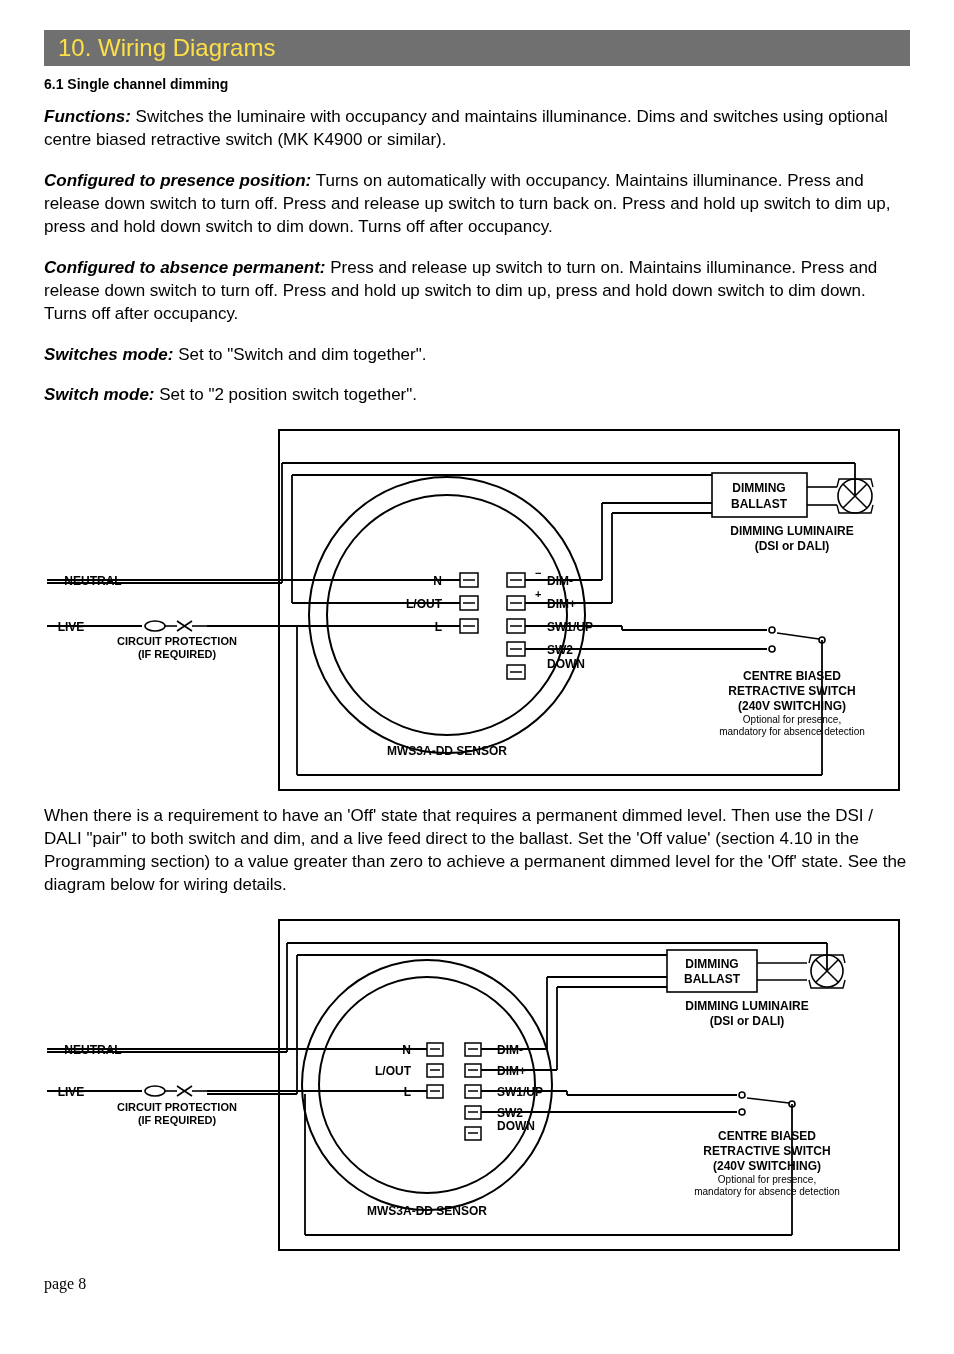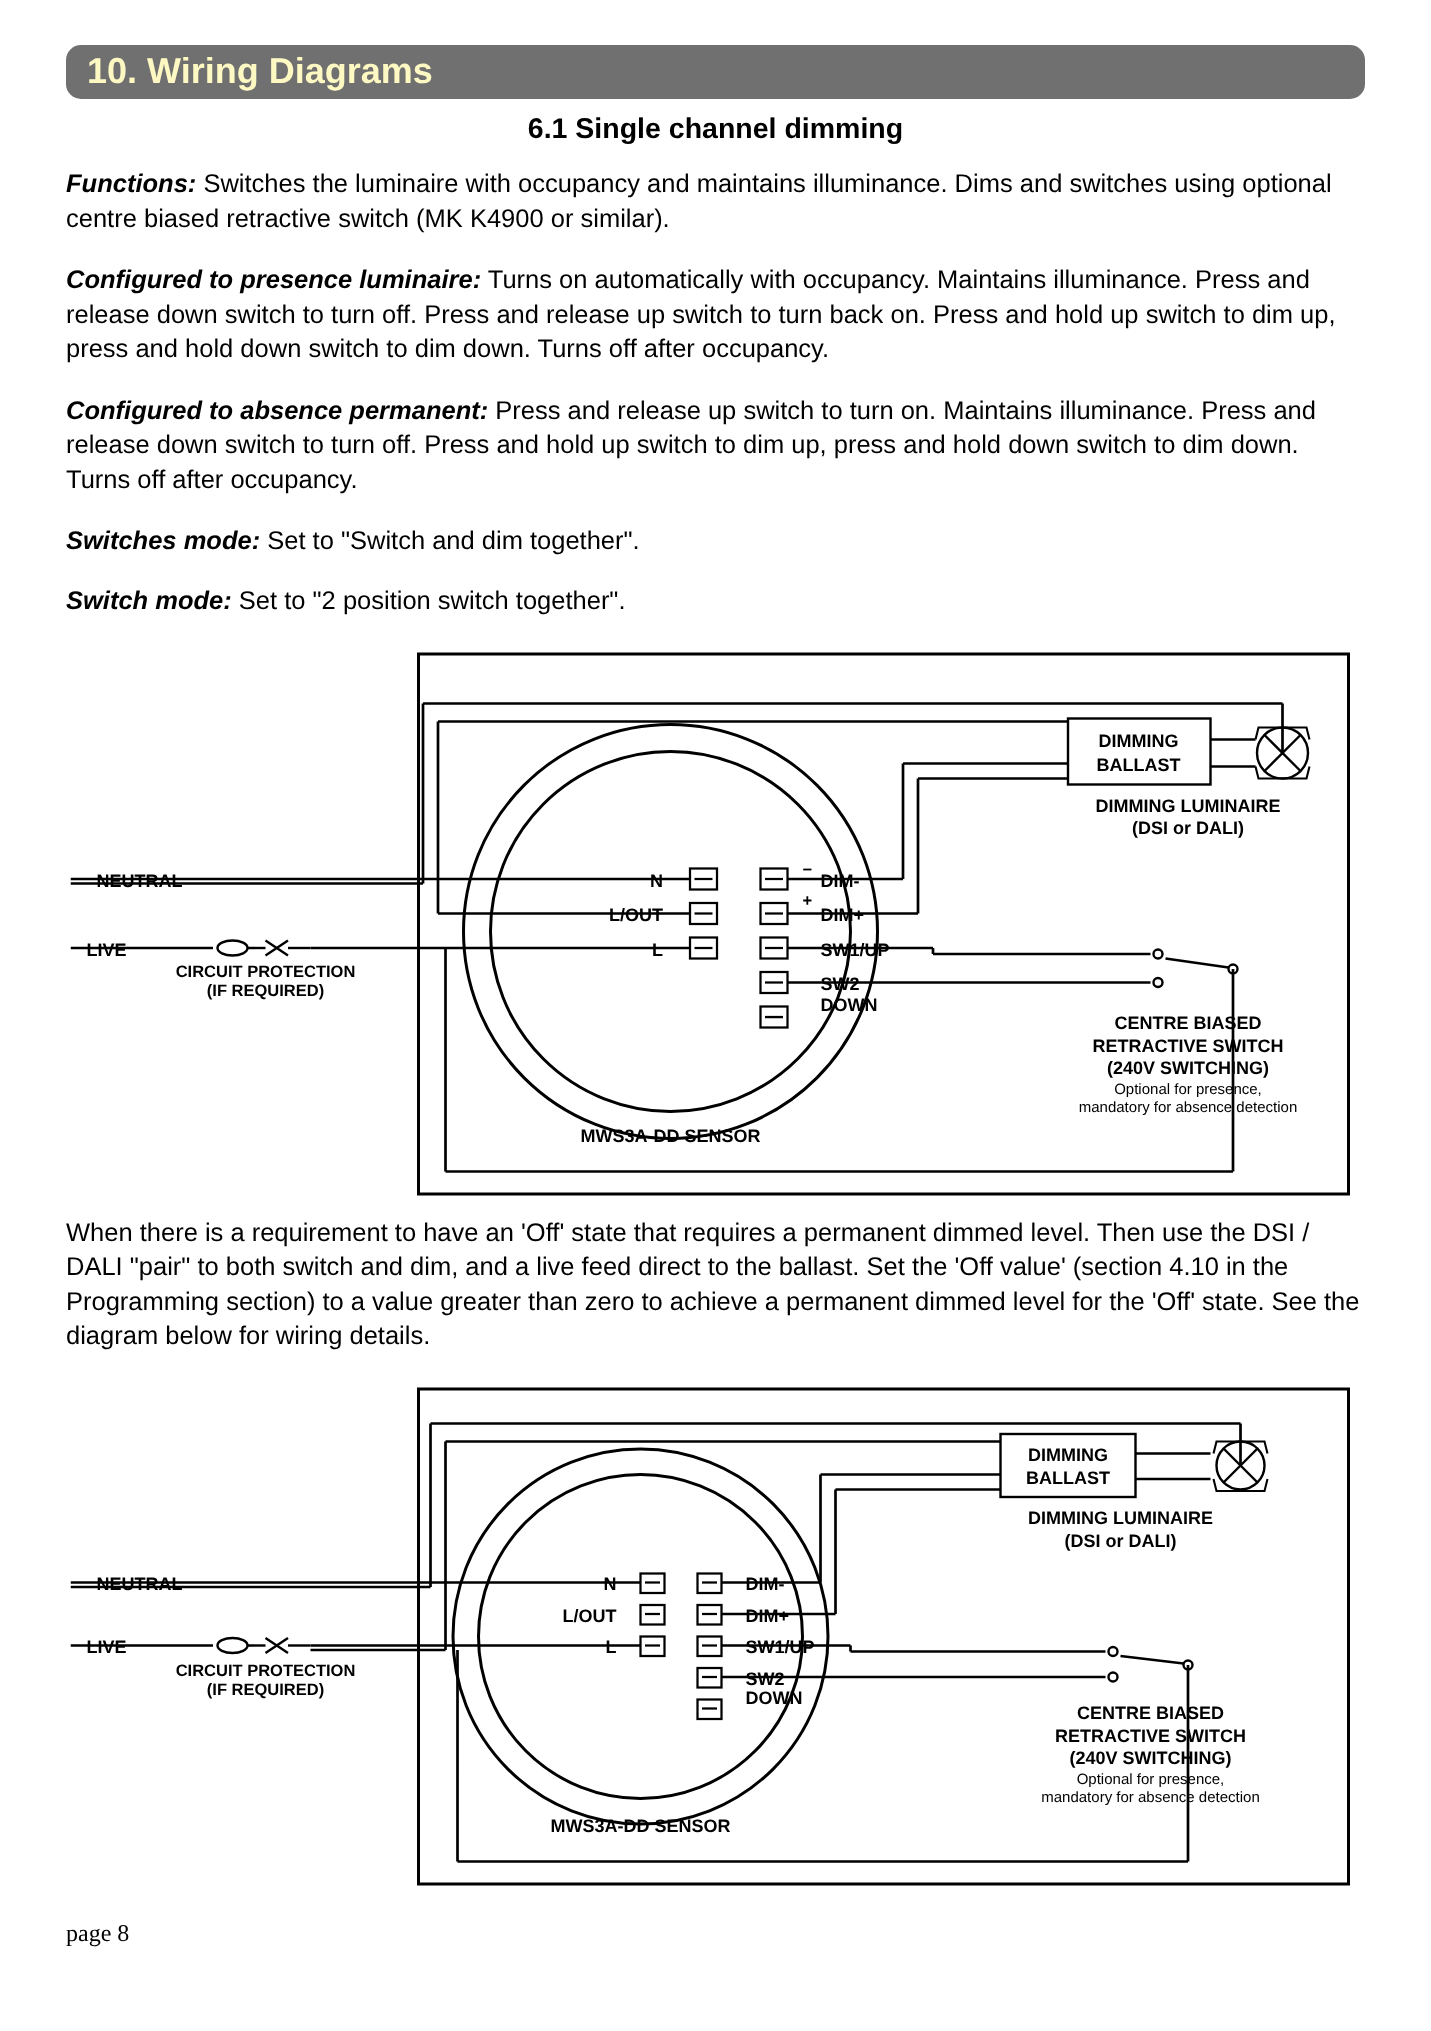--- a/index.html
+++ b/index.html
@@ -1,19 +1,19 @@
 <!DOCTYPE html>
 <html><head>
 <meta charset="utf-8">
 <style>
   html,body{margin:0;padding:0;background:#fff;}
   body{font-family:Arial,Helvetica,sans-serif;color:#000;width:954px;}
   .page{padding:30px 44px 30px 44px;}
-  .section-bar{background:#707070;color:#fef9c3;font-weight:bold;font-size:24px;padding:4px 14px;margin-bottom:10px;border-radius:10px;}
-  .subhead{font-weight:bold;font-size:19px;margin:6px 0 14px 0;text-align:center;}
+  .section-bar{background:#707070;color:#fde047;font-weight:normal;font-size:24px;padding:4px 14px;margin-bottom:10px;}
+  .subhead{font-weight:bold;font-size:14px;margin:6px 0 14px 0;}
   .para{font-size:17px;line-height:1.35;margin:0 0 18px 0;}
   .lead{font-weight:bold;font-style:italic;}
   .diagram-wrap{display:flex;justify-content:center;margin:10px 0 10px 0;}
   svg{display:block;}
   .pnum{font-size:16px;margin-top:20px;font-family:Liberation Serif, serif;}
   svg text{font-family:Arial,Helvetica,sans-serif;}
   .lbl{font-size:12px;font-weight:bold;}
   .lbl-sm{font-size:10px;}
   .lbl-md{font-size:11px;font-weight:bold;}
 </style>
@@ -24,21 +24,21 @@
 
   <div class="section-bar">10.  Wiring Diagrams</div>
 
   <div class="subhead">6.1 Single channel dimming</div>
 
   <p class="para">
     <span class="lead">Functions:</span><span> Switches the luminaire with occupancy and maintains illuminance. Dims and switches using optional centre biased retractive switch (MK K4900 or similar).</span>
   </p>
 
   <p class="para">
-    <span class="lead">Configured to presence luminaire:</span><span>  Turns on automatically with occupancy. Maintains illuminance. Press and release down switch to turn off. Press and release up switch to turn back on. Press and hold up switch to dim up, press and hold down switch to dim down. Turns off after occupancy.</span>
+    <span class="lead">Configured to presence position:</span><span>  Turns on automatically with occupancy. Maintains illuminance. Press and release down switch to turn off. Press and release up switch to turn back on. Press and hold up switch to dim up, press and hold down switch to dim down. Turns off after occupancy.</span>
   </p>
 
   <p class="para">
     <span class="lead">Configured to absence permanent:</span><span>  Press and release up switch to turn on. Maintains illuminance. Press and release down switch to turn off. Press and hold up switch to dim up, press and hold down switch to dim down. Turns off after occupancy.</span>
   </p>
 
   <p class="para">
     <span class="lead">Switches mode:</span><span> Set to "Switch and dim together".</span>
   </p>
 

